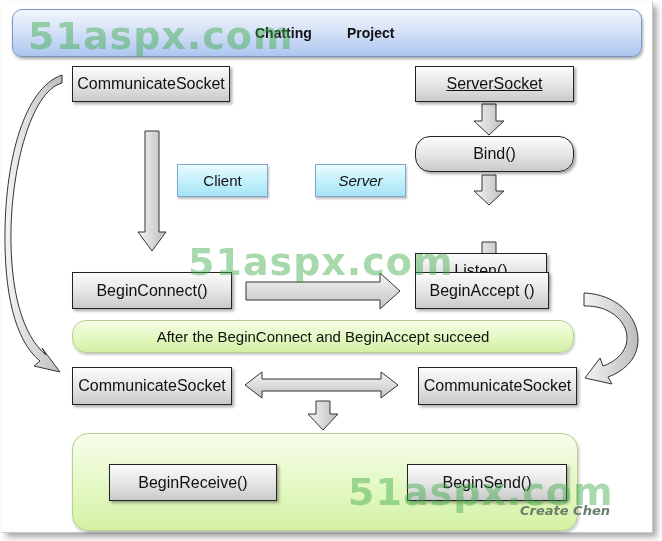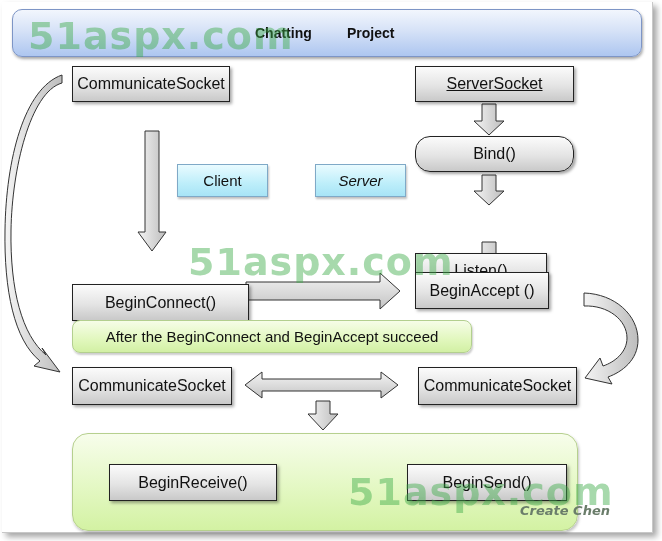--- a/index.html
+++ b/index.html
@@ -17,21 +17,21 @@
   .banner-title .w1 { position:absolute; left:242px; }
   .banner-title .w2 { position:absolute; left:334px; }
   .box { position:absolute; border:1px solid #222; box-sizing:border-box;
          background:linear-gradient(#fbfbfb 0%, #e4e4e4 55%, #c9c9c9 100%);
          box-shadow:2px 2px 3px rgba(0,0,0,0.35);
          font-size:16px; color:#111; display:flex; align-items:center; justify-content:center; }
   .cyan { position:absolute; border:1px solid #7fa9c7; box-sizing:border-box;
           background:linear-gradient(#e9fbff 0%, #bdeefa 60%, #a7e4f6 100%);
           box-shadow:1px 2px 2px rgba(0,0,0,0.25);
           font-size:15px; color:#111; display:flex; align-items:center; justify-content:center; }
-  .note { position:absolute; left:72px; top:320px; width:400px; height:33px; border-radius:8px;
+  .note { position:absolute; left:72px; top:320px; width:502px; height:33px; border-radius:14px;
           border:1px solid #b3cf8f; box-sizing:border-box;
           background:linear-gradient(#f6fde8 0%, #e1f7bd 60%, #d2f0a4 100%);
           box-shadow:1px 2px 2px rgba(0,0,0,0.2);
           font-size:15px; color:#111; display:flex; align-items:center; justify-content:center; }
   .group { position:absolute; left:72px; top:433px; width:506px; height:98px; border-radius:16px;
            border:1px solid #b6d08e; box-sizing:border-box;
            background:linear-gradient(#f7fdeb 0%, #e4f8c4 55%, #d3f2a3 100%);
            box-shadow:1px 2px 3px rgba(0,0,0,0.25); }
   .wm { position:absolute; font-size:38px; font-weight:bold; color:rgba(60,170,70,0.45);
         font-family:"DejaVu Sans", sans-serif; letter-spacing:1px; pointer-events:none;text-align:center; }
@@ -81,21 +81,21 @@
 </svg>
 
 <div class="box" style="left:72px;top:66px;width:158px;height:36px;">CommunicateSocket</div>
 <div class="box" style="left:415px;top:66px;width:159px;height:36px;text-decoration:underline;">ServerSocket</div>
 <div class="box" style="left:415px;top:136px;width:159px;height:36px;border-radius:15px;">Bind()</div>
 <div class="box" style="left:415px;top:206px;width:132px;height:36px;margin-top:47px;">Listen()</div>
 
 <div class="cyan" style="left:177px;top:164px;width:91px;height:33px;">Client</div>
 <div class="cyan" style="left:315px;top:164px;width:91px;height:33px;font-style:italic;">Server</div>
 
-<div class="box" style="left:72px;top:284px;width:177px;height:37px;">BeginConnect()</div>
+<div class="box" style="left:72px;top:272px;width:160px;height:37px;">BeginConnect()</div>
 <div class="box" style="left:415px;top:272px;width:134px;height:37px;">BeginAccept ()</div>
 
 <div class="note">After the BeginConnect and BeginAccept succeed</div>
 
 <div class="box" style="left:72px;top:367px;width:160px;height:38px;">CommunicateSocket</div>
 <div class="box" style="left:418px;top:367px;width:159px;height:38px;">CommunicateSocket</div>
 
 <div class="group"></div>
 <div class="box" style="left:109px;top:464px;width:168px;height:37px;">BeginReceive()</div>
 <div class="box" style="left:383px;top:464px;width:160px;height:37px;margin-left:24px;">BeginSend()</div>

